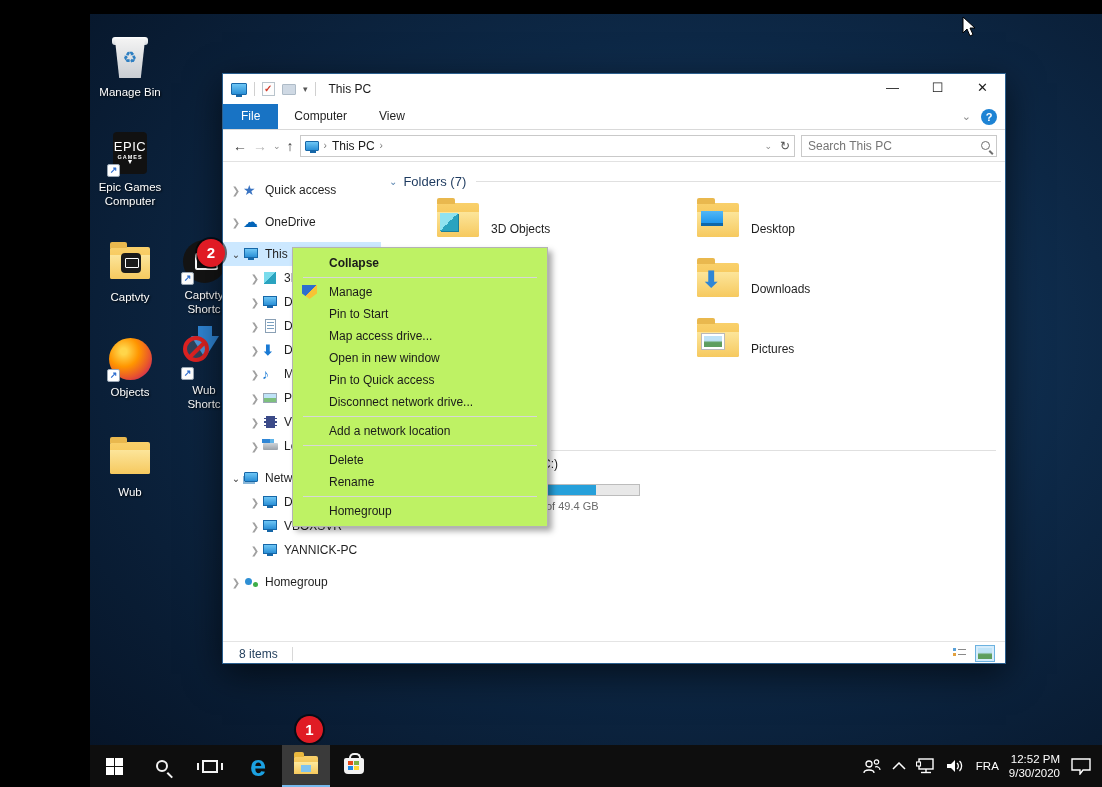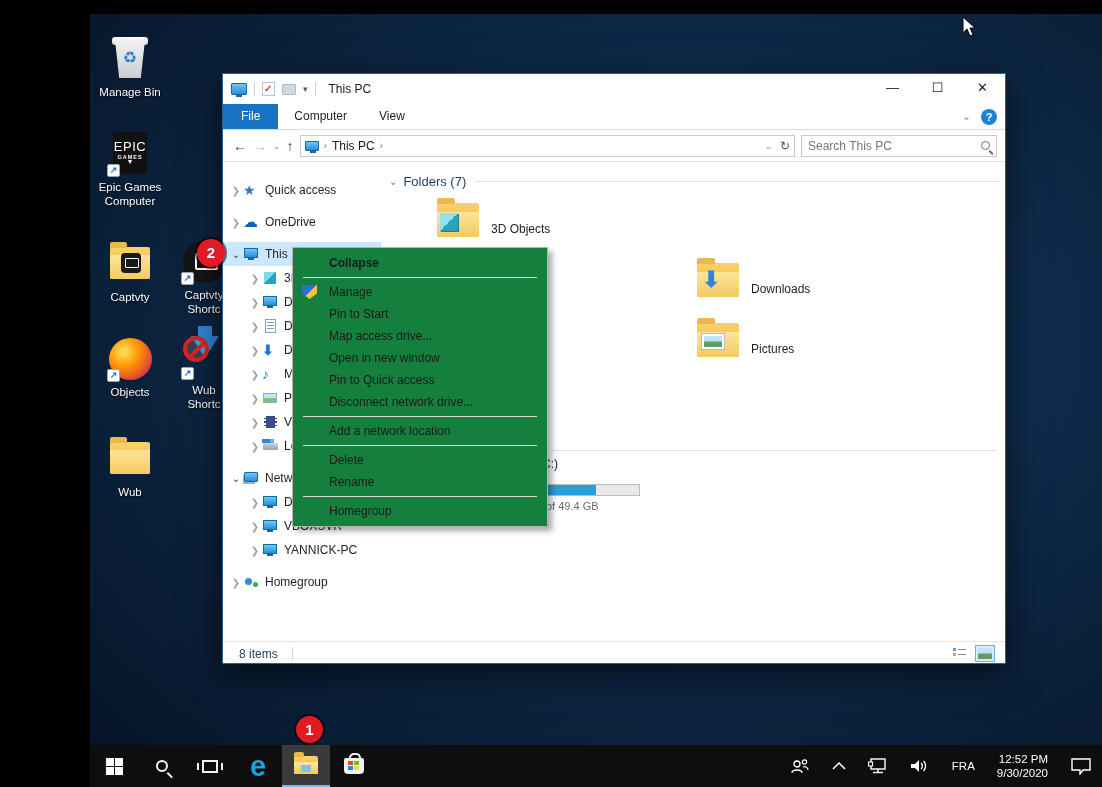--- a/index.html
+++ b/index.html
@@ -186,21 +186,21 @@
   .vb { width:20px; height:17px; position:relative; }
   .vb-list::before { content:""; position:absolute; left:4px; top:3px; width:3px; height:3px;
     background:#5aa1d8; box-shadow:0 5px 0 #e2a13f; }
   .vb-list::after { content:""; position:absolute; left:9px; top:4px; width:8px; height:1px;
     background:#8a8a8a; box-shadow:0 5px 0 #8a8a8a; }
   .vb-thumb { background:#d5ecfb; border:1px solid #6cb2e0; padding:2px; }
   .vb-thumb i { display:block; width:100%; height:100%;
     background:linear-gradient(#bfe3f7 40%, #5e9e5e 60%); }
 
   
-  .ctxmenu { position:absolute; left:292px; top:247px; width:256px; background:#15803d;
+  .ctxmenu { position:absolute; left:292px; top:247px; width:256px; background:#bef264;
     border:1px solid #b3b3b3; box-shadow:4px 4px 6px rgba(0,0,0,.35); z-index:60;
     padding:4px 0; font-size:12px; color:#1a1a1a; }
   .mi { height:22px; line-height:22px; padding-left:36px; position:relative; white-space:nowrap; }
   .mi.bold { font-weight:bold; }
   .msep { height:1px; background:#d7d7d7; margin:3px 10px; }
   .shield { position:absolute; left:9px; top:4px; width:15px; height:14px;
     background:linear-gradient(135deg,#2d6fce 50%,#f7c334 50%);
     clip-path:polygon(0 0,100% 0,100% 60%,50% 100%,0 60%); }
 
   
@@ -225,21 +225,21 @@
     background:linear-gradient(#fde99d,#f5c85c); }
   .tb-folder .fwin { position:absolute; left:7px; bottom:2px; width:10px; height:7px; background:#7fc3ef; z-index:2; }
   .storebag { position:relative; width:20px; height:16px; background:#f2f2f2; border-radius:2px 2px 4px 4px; }
   .storebag::before { content:""; position:absolute; left:5px; top:-5px; width:8px; height:8px;
     border:2px solid #f2f2f2; border-bottom:none; border-radius:5px 5px 0 0; }
   .storebag .sq { position:absolute; left:4px; top:3px; display:grid;
     grid-template-columns:5px 5px; grid-template-rows:4px 4px; gap:1px; }
   .storebag .sq i:nth-child(1){background:#e64a19;} .storebag .sq i:nth-child(2){background:#7cb342;}
   .storebag .sq i:nth-child(3){background:#1e88e5;} .storebag .sq i:nth-child(4){background:#fdd835;}
 
-  .tray { margin-left:auto; display:flex; align-items:center; gap:22px; padding-right:10px; color:#fff; }
+  .tray { margin-left:auto; display:flex; align-items:center; gap:10px; padding-right:10px; color:#fff; }
   .tray svg { display:block; }
   .lang { font-size:11.5px; }
   .clock { text-align:right; font-size:11.5px; line-height:14px; }
 
   .cursor { position:absolute; left:962px; top:16px; z-index:99; }
 </style>
 </head>
 <body>
 
 <div class="stage">
@@ -472,20 +472,25 @@
         <div class="grp-hdr">
           <span class="gchev">⌄</span>
           <span class="gtxt">Folders (7)</span>
           <span class="gline"></span>
         </div>
 
         <div class="tile" style="left:48px;top:39px;">
           <div class="tfold"></div>
           <div class="ov-cube"></div>
           <div class="tlbl">3D Objects</div>
+        </div>
+        <div class="tile" style="left:308px;top:39px;">
+          <div class="tfold"></div>
+          <div class="ov-mon"></div>
+          <div class="tlbl">Desktop</div>
         </div>
         <div class="tile" style="left:308px;top:99px;">
           <div class="tfold"></div>
           <div class="ov-down">⬇</div>
           <div class="tlbl">Downloads</div>
         </div>
         <div class="tile" style="left:308px;top:159px;">
           <div class="tfold"></div>
           <div class="ov-pic">
               <i></i>

